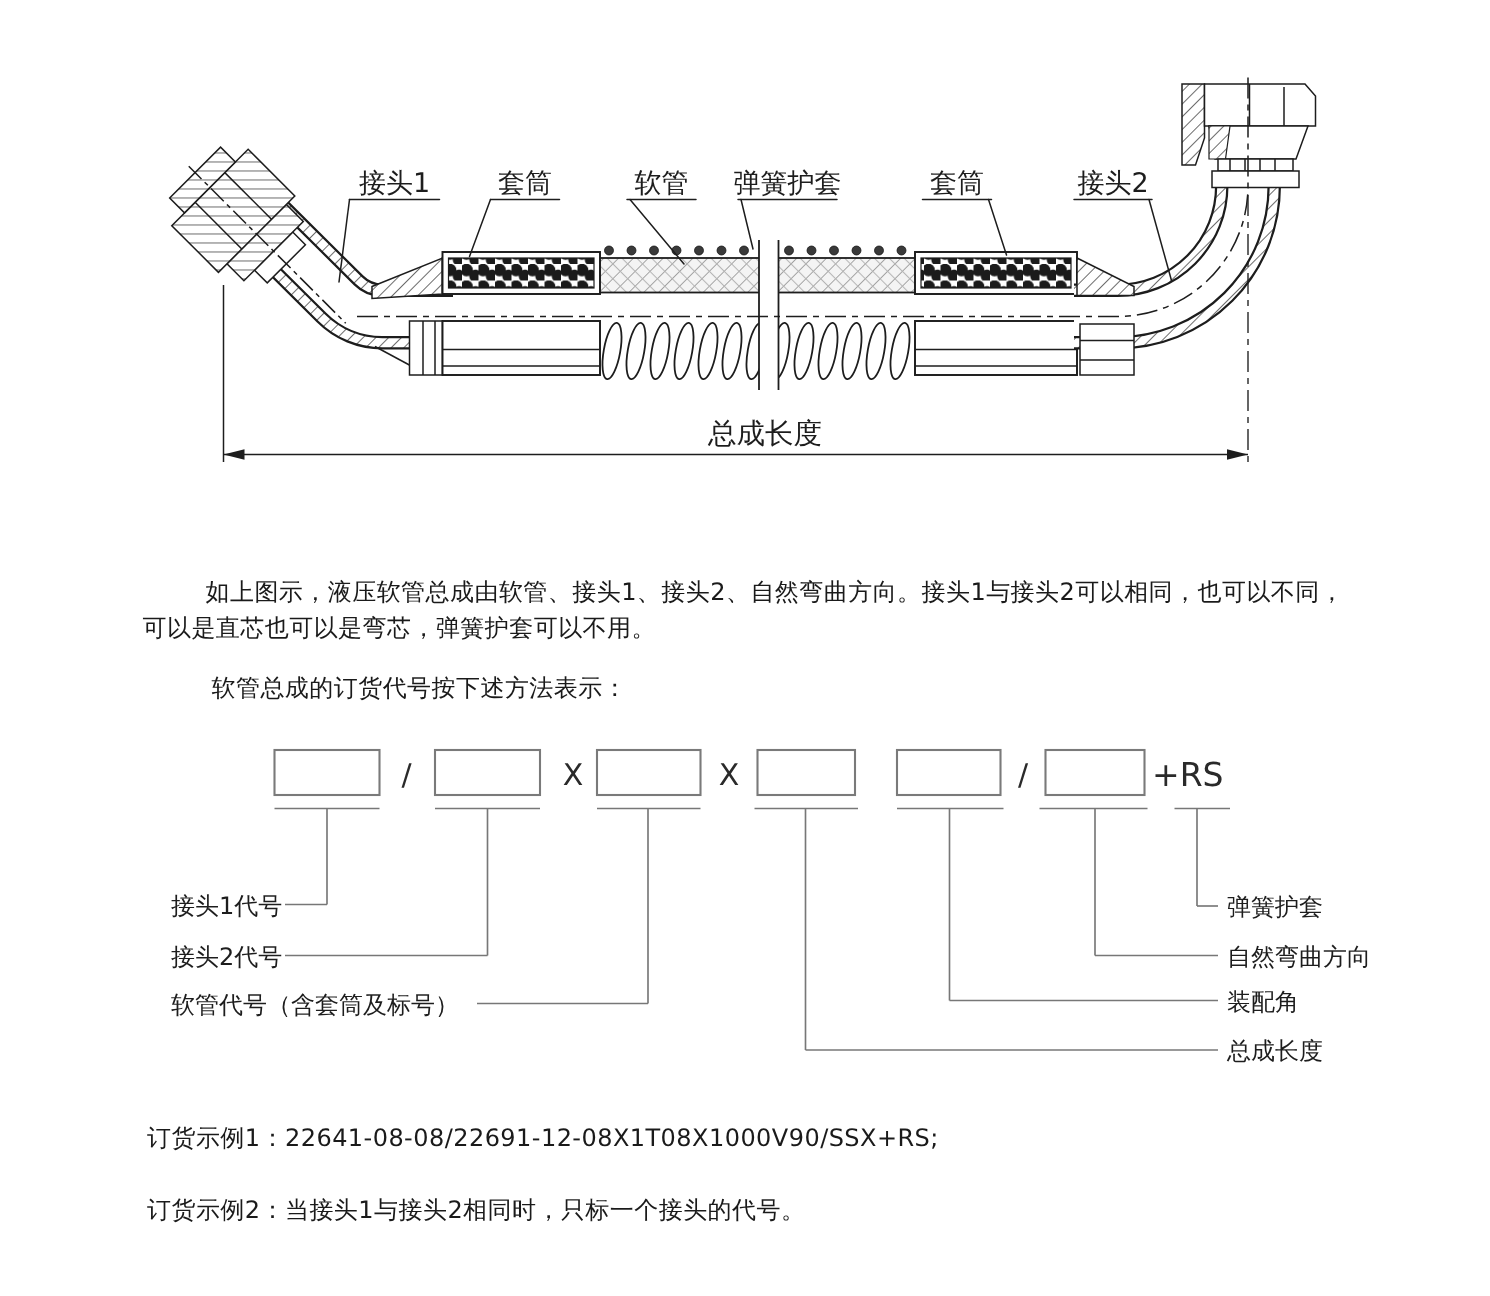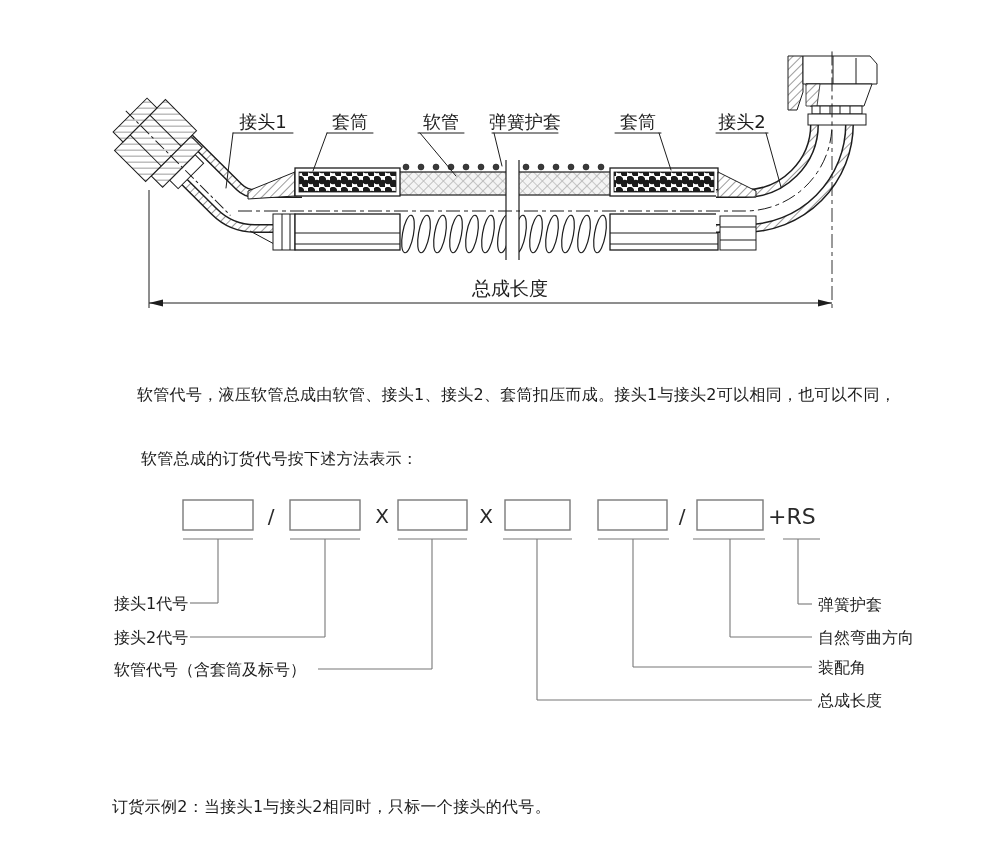--- a/index.html
+++ b/index.html
@@ -183,21 +183,22 @@
       <text class="cjk18" x="638" y="128" text-anchor="middle">套筒</text>
       <line x1="615" y1="133" x2="661" y2="133" class="thin"></line>
       <line x1="659" y1="133" x2="671" y2="170" class="thin"></line>
 
       <text class="cjk18" x="742" y="128" text-anchor="middle">接头2</text>
       <line x1="716" y1="133" x2="768" y2="133" class="thin"></line>
       <line x1="766" y1="133" x2="781" y2="187" class="thin"></line>
     </g>
   </svg>
 
-  <div class="abs body-text" style="left:137px;top:385px">软管代号，液压软管总成由软管、接头1、接头2、套筒扣压而成。接头1与接头2可以相同，也可以不同，</div>
+  <div class="abs body-text" style="left:137px;top:385px">如上图示，液压软管总成由软管、接头1、接头2、自然弯曲方向。接头1与接头2可以相同，也可以不同，</div>
+  <div class="abs body-text" style="left:95px;top:409px">可以是直芯也可以是弯芯，弹簧护套可以不用。</div>
   <div class="abs body-text" style="left:141px;top:449px">软管总成的订货代号按下述方法表示：</div>
 
   <svg style="top:470px" width="993" height="260" viewBox="0 470 993 260">
     <g fill="#fff" stroke="#7a7a7a" stroke-width="1.4">
       <rect x="183" y="500" width="70" height="30"></rect>
       <rect x="290" y="500" width="70" height="30"></rect>
       <rect x="398" y="500" width="69" height="30"></rect>
       <rect x="505" y="500" width="65" height="30"></rect>
       <rect x="598" y="500" width="69" height="30"></rect>
       <rect x="697" y="500" width="66" height="30"></rect>
@@ -243,15 +244,16 @@
       <text class="cjk16" x="114" y="675">软管代号（含套筒及标号）</text>
     </g>
     <g>
       <text class="cjk16" x="818" y="610">弹簧护套</text>
       <text class="cjk16" x="818" y="643">自然弯曲方向</text>
       <text class="cjk16" x="818" y="673">装配角</text>
       <text class="cjk16" x="818" y="706">总成长度</text>
     </g>
   </svg>
 
-  <div class="abs body-text" style="left:112px;top:797px">订货示例2：当接头1与接头2相同时，只标一个接头的代号。</div>
+  <div class="abs body-text" style="left:98px;top:749px">订货示例1：22641-08-08/22691-12-08X1T08X1000V90/SSX+RS;</div>
+  <div class="abs body-text" style="left:98px;top:797px">订货示例2：当接头1与接头2相同时，只标一个接头的代号。</div>
 
 </div>
 
 </body></html>

